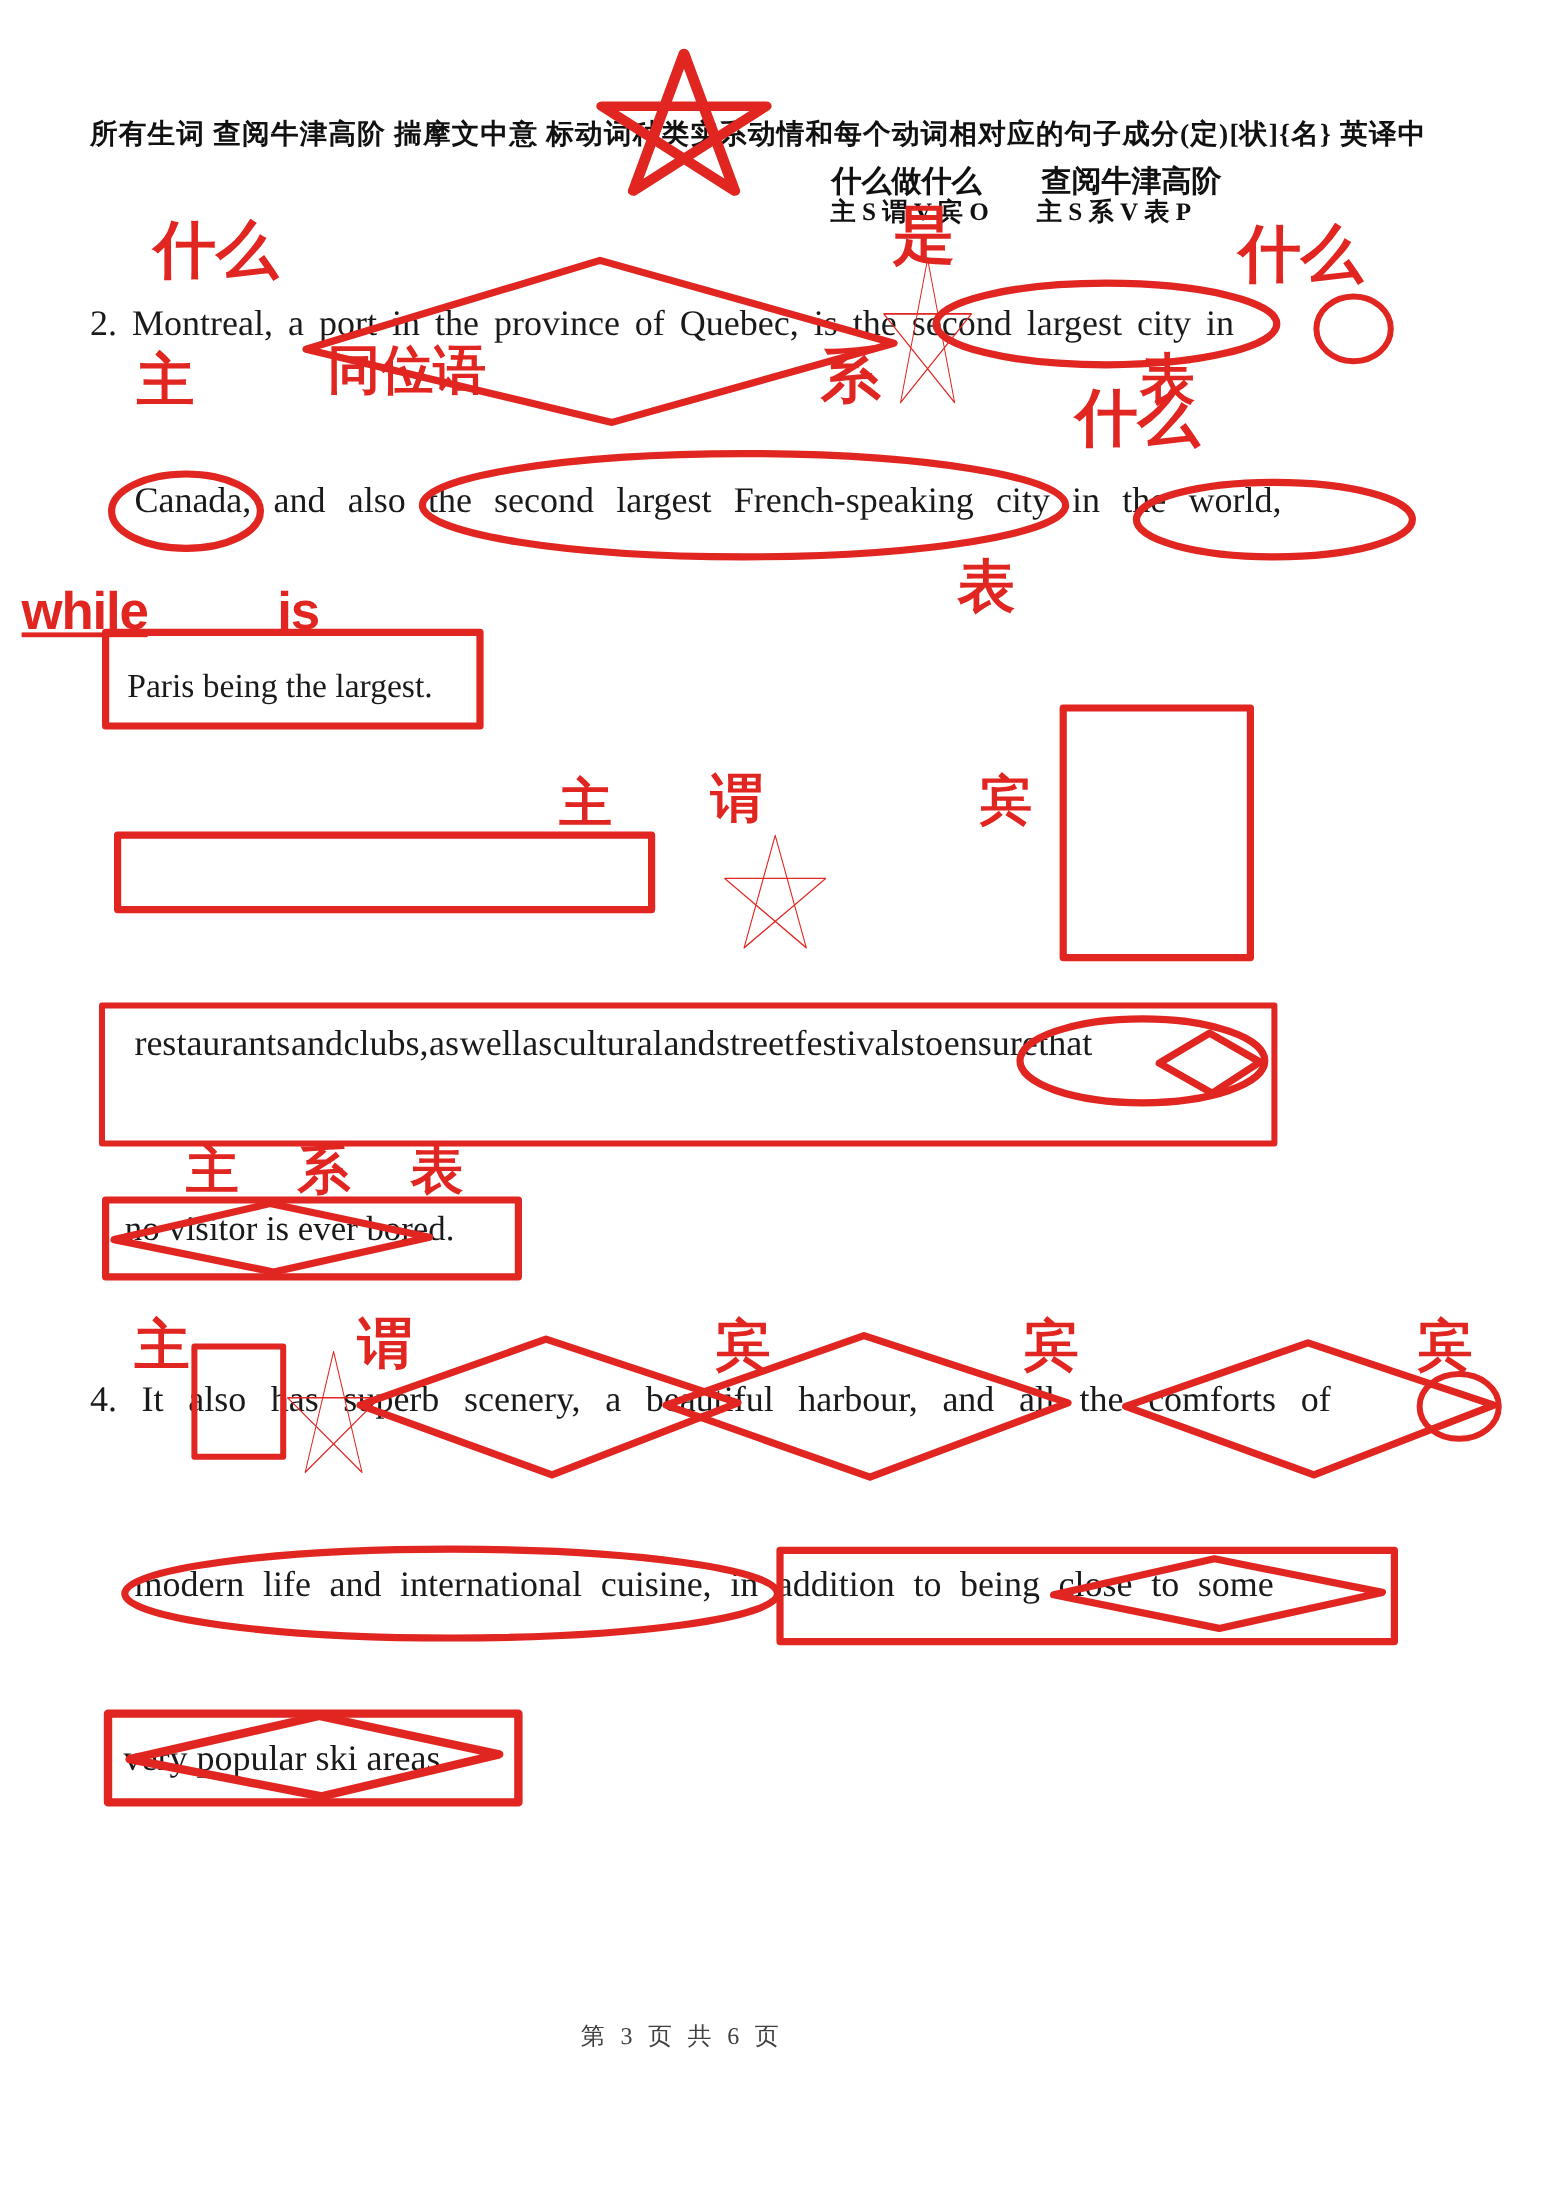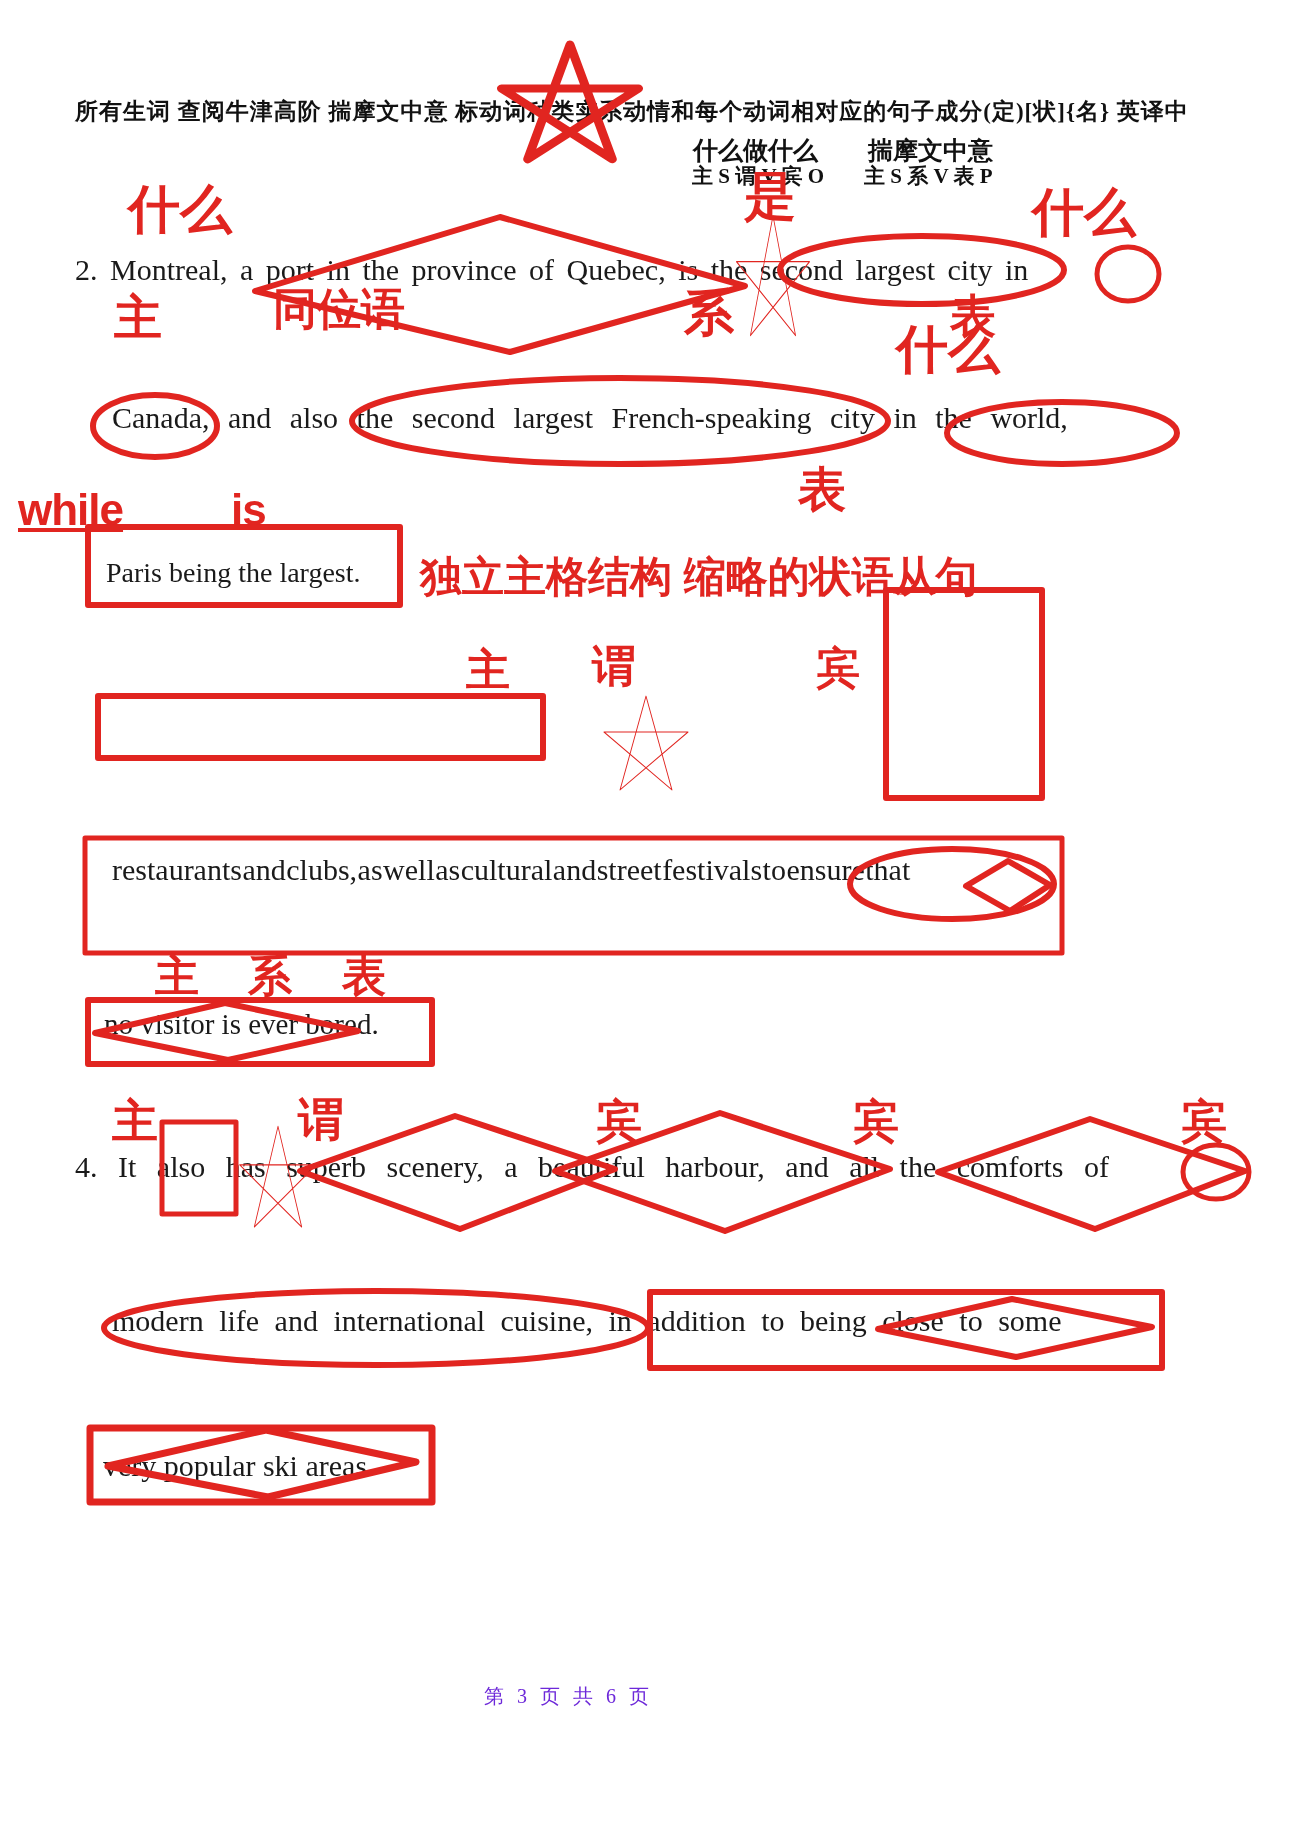--- a/index.html
+++ b/index.html
@@ -14,31 +14,31 @@
   }
   .abs{position:absolute;white-space:nowrap;}
   
   .cn-head{font-family:"Liberation Serif",serif;font-weight:bold;color:#111;z-index:1;}
   .bodyline{font-family:"Liberation Serif",serif;font-size:30px;color:var(--ink);z-index:1;}
   
   .rlabel{font-family:"Liberation Sans",sans-serif;font-weight:bold;color:var(--annotation-red);z-index:3;line-height:1;}
   .ren{font-family:"Liberation Sans",sans-serif;font-weight:bold;color:var(--annotation-red);z-index:3;line-height:1;letter-spacing:-1px;}
   #shapes{position:absolute;left:0;top:0;width:1293px;height:1837px;z-index:2;pointer-events:none;}
   #shapes *{fill:none;stroke:var(--annotation-red);stroke-linejoin:round;stroke-linecap:round;}
-  .footer{font-family:"Liberation Serif",serif;font-size:20px;color:#6d28d9;z-index:1;
+  .footer{font-family:"Liberation Serif",serif;font-size:20px;color:#404040;z-index:1;
           left:0;top:1683px;width:1137px;text-align:center;letter-spacing:4px;}
 </style>
 </head>
 <body>
 
 <div id="page">
 
   <div class="abs cn-head" style="left:75px;top:96px;font-size:23px;letter-spacing:1px;">所有生词 查阅牛津高阶 揣摩文中意 标动词种类实系动情和每个动词相对应的句子成分(定)[状]{名} 英译中</div>
   <div class="abs cn-head" style="left:693px;top:134px;font-size:25px;">什么做什么</div>
-  <div class="abs cn-head" style="left:868px;top:134px;font-size:25px;">揣摩文中意</div>
+  <div class="abs cn-head" style="left:868px;top:134px;font-size:25px;">查阅牛津高阶</div>
   <div class="abs cn-head" style="left:692px;top:162px;font-size:21px;">主 S 谓 V 宾 O</div>
   <div class="abs cn-head" style="left:864px;top:162px;font-size:21px;">主 S 系 V 表 P</div>
 
   <div class="abs bodyline" style="left:75px;top:253px;word-spacing:5px;">2. Montreal, a port in the province of Quebec, is the second largest city in</div>
   <div class="abs bodyline" style="left:112px;top:401px;word-spacing:11px;">Canada, and also the second largest French-speaking city in the world,</div>
   <div class="abs bodyline" style="left:106px;top:557px;font-size:28px;">Paris being the largest.</div>
   <div class="abs bodyline" style="left:112px;top:853px;word-spacing:-7px;">restaurants and clubs, as well as cultural and street festivals to ensure that</div>
   <div class="abs bodyline" style="left:104px;top:1008px;font-size:29px;">no visitor is ever bored.</div>
   <div class="abs bodyline" style="left:75px;top:1150px;word-spacing:13px;">4. It also has superb scenery, a beautiful harbour, and all the comforts of</div>
   <div class="abs bodyline" style="left:112px;top:1304px;word-spacing:8px;">modern life and international cuisine, in addition to being close to some</div>
@@ -91,21 +91,20 @@
   <div class="abs rlabel" style="left:114px;top:294px;font-size:48px;">主</div>
   <div class="abs rlabel" style="left:228px;top:287px;font-size:44px;margin-left:45px;">同位语</div>
   <div class="abs rlabel" style="left:684px;top:288px;font-size:50px;">系</div>
   <div class="abs rlabel" style="left:950px;top:293px;font-size:46px;">表</div>
 
   <div class="abs rlabel" style="left:896px;top:323px;font-size:52px;">什么</div>
   <div class="abs rlabel" style="left:798px;top:466px;font-size:48px;">表</div>
 
   <div class="abs ren" style="left:18px;top:488px;font-size:44px;text-decoration:underline;">while</div>
   <div class="abs ren" style="left:205px;top:488px;font-size:44px;margin-left:26px;">is</div>
-  <div class="abs rlabel" style="left:420px;top:556px;font-size:42px;">独立主格结构 缩略的状语从句</div>
 
   <div class="abs rlabel" style="left:466px;top:648px;font-size:44px;">主</div>
   <div class="abs rlabel" style="left:592px;top:644px;font-size:44px;">谓</div>
   <div class="abs rlabel" style="left:816px;top:646px;font-size:44px;">宾</div>
 
   <div class="abs rlabel" style="left:155px;top:954px;font-size:44px;">主</div>
   <div class="abs rlabel" style="left:248px;top:954px;font-size:44px;">系</div>
   <div class="abs rlabel" style="left:342px;top:954px;font-size:44px;">表</div>
 
   <div class="abs rlabel" style="left:112px;top:1098px;font-size:46px;">主</div>

